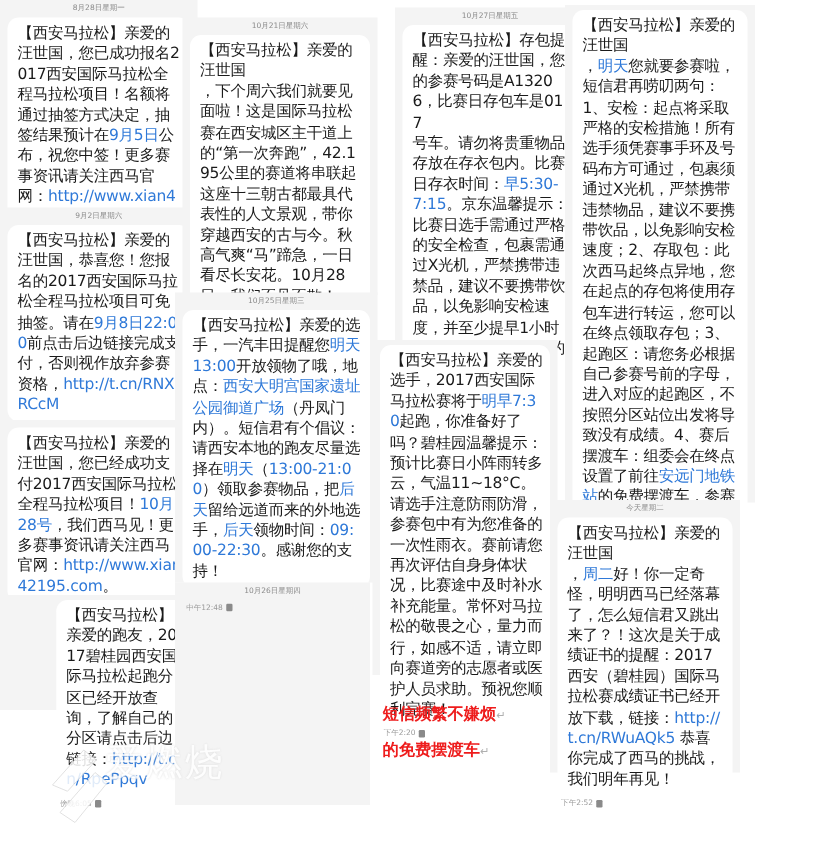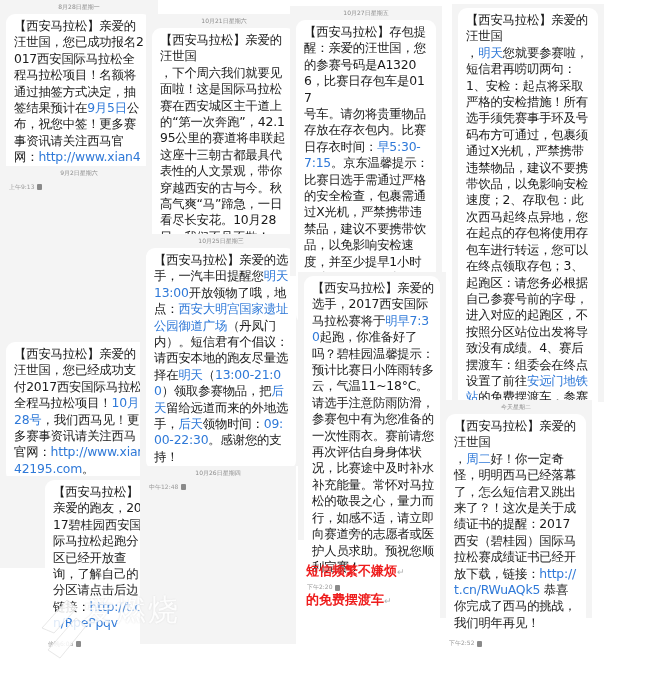--- a/index.html
+++ b/index.html
@@ -51,20 +51,21 @@
 <body>
 
 <div class="panel" style="left:0;top:0;width:158px;height:178px;">
   <div class="date">8月28日星期一</div>
   <div class="bubble"><span>【西安马拉松】亲爱的汪世国，您已成功报名2017西安国际马拉松全程马拉松项目！名额将通过抽签方式决定，抽签结果预计在</span><span class="lnk">9月5日</span><span>公布，祝您中签！更多赛事资讯请关注西马官网：</span><span class="lnk">http://www.xian42195.com</span><span>。</span></div>
   <div class="meta"><span>傍晚6:41</span><span class="sim"></span></div>
 </div>
 
 <div class="panel" style="left:0;top:166px;width:158px;height:170px;">
   <div class="date">9月2日星期六</div>
+  <div class="bubble"><span>【西安马拉松】亲爱的汪世国，恭喜您！您报名的2017西安国际马拉松全程马拉松项目可免抽签。请在</span><span class="lnk">9月8日22:00</span><span>前点击后边链接完成支付，否则视作放弃参赛资格，</span><span class="lnk">http://t.cn/RNXRCcM</span></div>
   <div class="meta"><span>上午9:13</span><span class="sim"></span></div>
 </div>
 
 <div class="panel" style="left:0;top:336px;width:158px;height:140px;">
   <div class="bubble" style="margin-top:6px;"><span>【西安马拉松】亲爱的汪世国，您已经成功支付2017西安国际马拉松全程马拉松项目！</span><span class="lnk">10月28号</span><span>，我们西马见！更多赛事资讯请关注西马官网：</span><span class="lnk">http://www.xian42195.com</span><span>。</span></div>
   <div class="meta"><span>上午10:33</span><span class="sim"></span></div>
   <div class="date" style="background:#f4f4f4;">9月19日星期二</div>
 </div>
 
 <div class="panel" style="left:0;top:476px;width:158px;height:92px;padding-left:45px;">
@@ -83,21 +84,21 @@
   <div class="date">10月25日星期三</div>
   <div class="bubble"><span>【西安马拉松】亲爱的选手，一汽丰田提醒您</span><span class="lnk">明天13:00</span><span>开放领物了哦，地点：</span><span class="lnk">西安大明宫国家遗址公园御道广场</span><span>（丹凤门内）。短信君有个倡议：请西安本地的跑友尽量选择在</span><span class="lnk">明天</span><span>（</span><span class="lnk">13:00-21:00</span><span>）领取参赛物品，把</span><span class="lnk">后天</span><span>留给远道而来的外地选手，</span><span class="lnk">后天</span><span>领物时间：</span><span class="lnk">09:00-22:30</span><span>。感谢您的支持！</span></div>
   <div class="meta"><span>下午1:24</span><span class="sim"></span></div>
 </div>
 
 <div class="panel" style="left:140px;top:466px;width:156px;height:178px;">
   <div class="date">10月26日星期四</div>
   <div class="meta"><span>中午12:48</span><span class="sim"></span></div>
 </div>
 
-<div class="panel" style="left:290px;top:6px;width:152px;height:270px;">
+<div class="panel" style="left:316px;top:6px;width:152px;height:270px;">
   <div class="date">10月27日星期五</div>
   <div class="bubble" style="white-space:pre-line;"><span>【西安马拉松】存包提醒：亲爱的汪世国，您的参赛号码是A13206，比赛日存包车是017
 号车。请勿将贵重物品存放在存衣包内。比赛日存衣时间：</span><span class="lnk">早5:30-7:15</span><span>。京东温馨提示：比赛日选手需通过严格的安全检查，包裹需通过X光机，严禁携带违禁品，建议不要携带饮品，以免影响安检速度，并至少提早1小时抵达现场，预留充足的检录、存包及热身时间。</span></div>
   <div class="meta"><span>凌晨2:16</span><span class="sim"></span></div>
 </div>
 
 <div class="panel" style="left:298px;top:272px;width:148px;height:268px;">
   <div class="bubble" style="margin-top:4px;"><span>【西安马拉松】亲爱的选手，2017西安国际马拉松赛将于</span><span class="lnk">明早7:30</span><span>起跑，你准备好了吗？碧桂园温馨提示：预计比赛日小阵雨转多云，气温11~18°C。请选手注意防雨防滑，参赛包中有为您准备的一次性雨衣。赛前请您再次评估自身身体状况，比赛途中及时补水补充能量。常怀对马拉松的敬畏之心，量力而行，如感不适，请立即向赛道旁的志愿者或医护人员求助。预祝您顺利完赛！</span></div>
   <div class="meta"><span>下午2:20</span><span class="sim"></span></div>
 </div>

